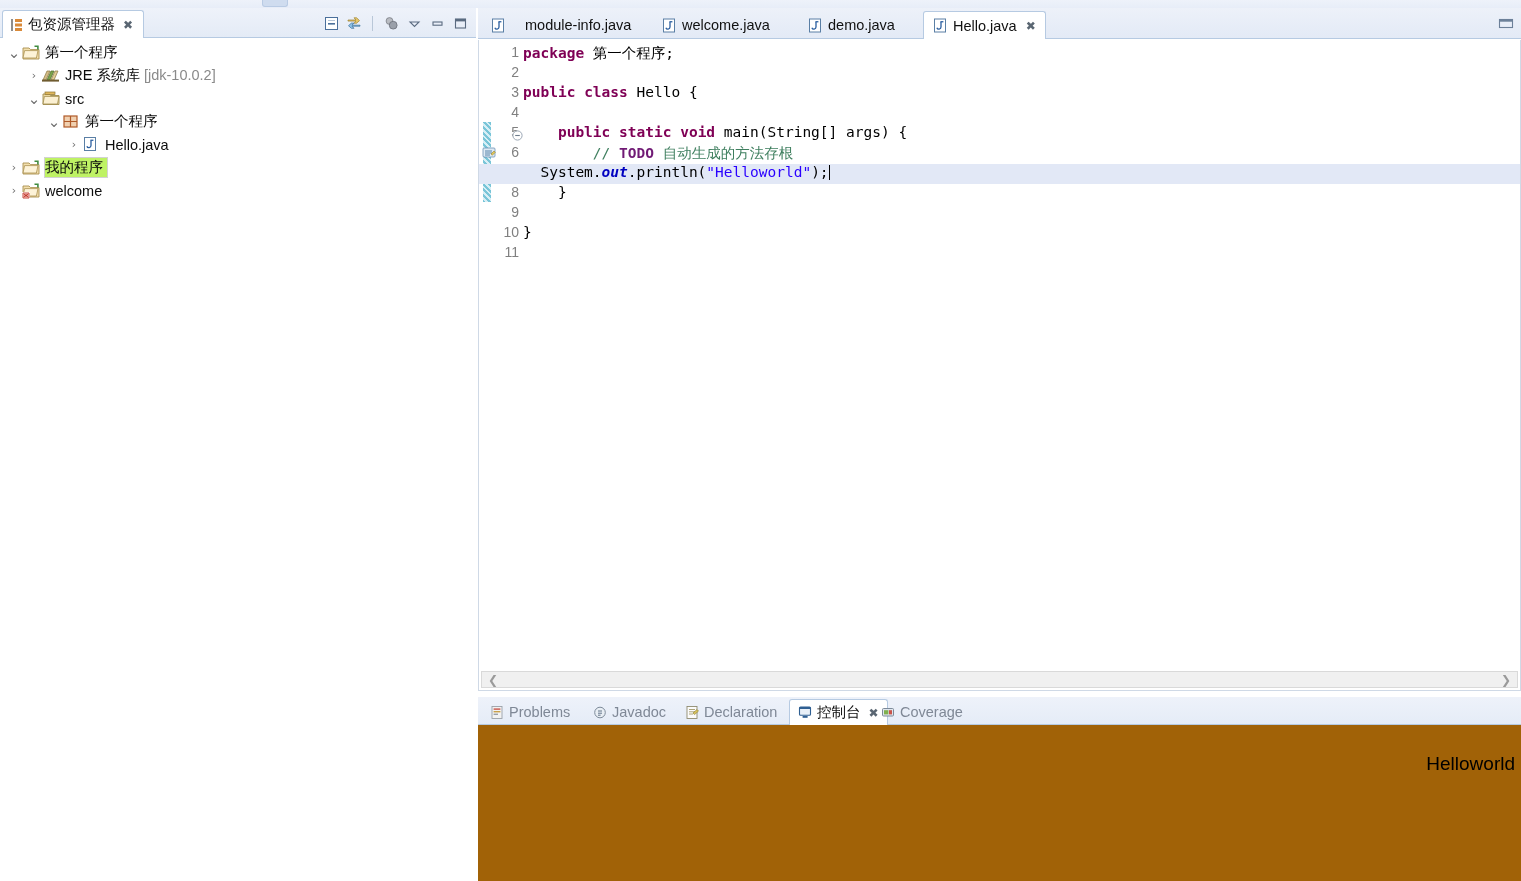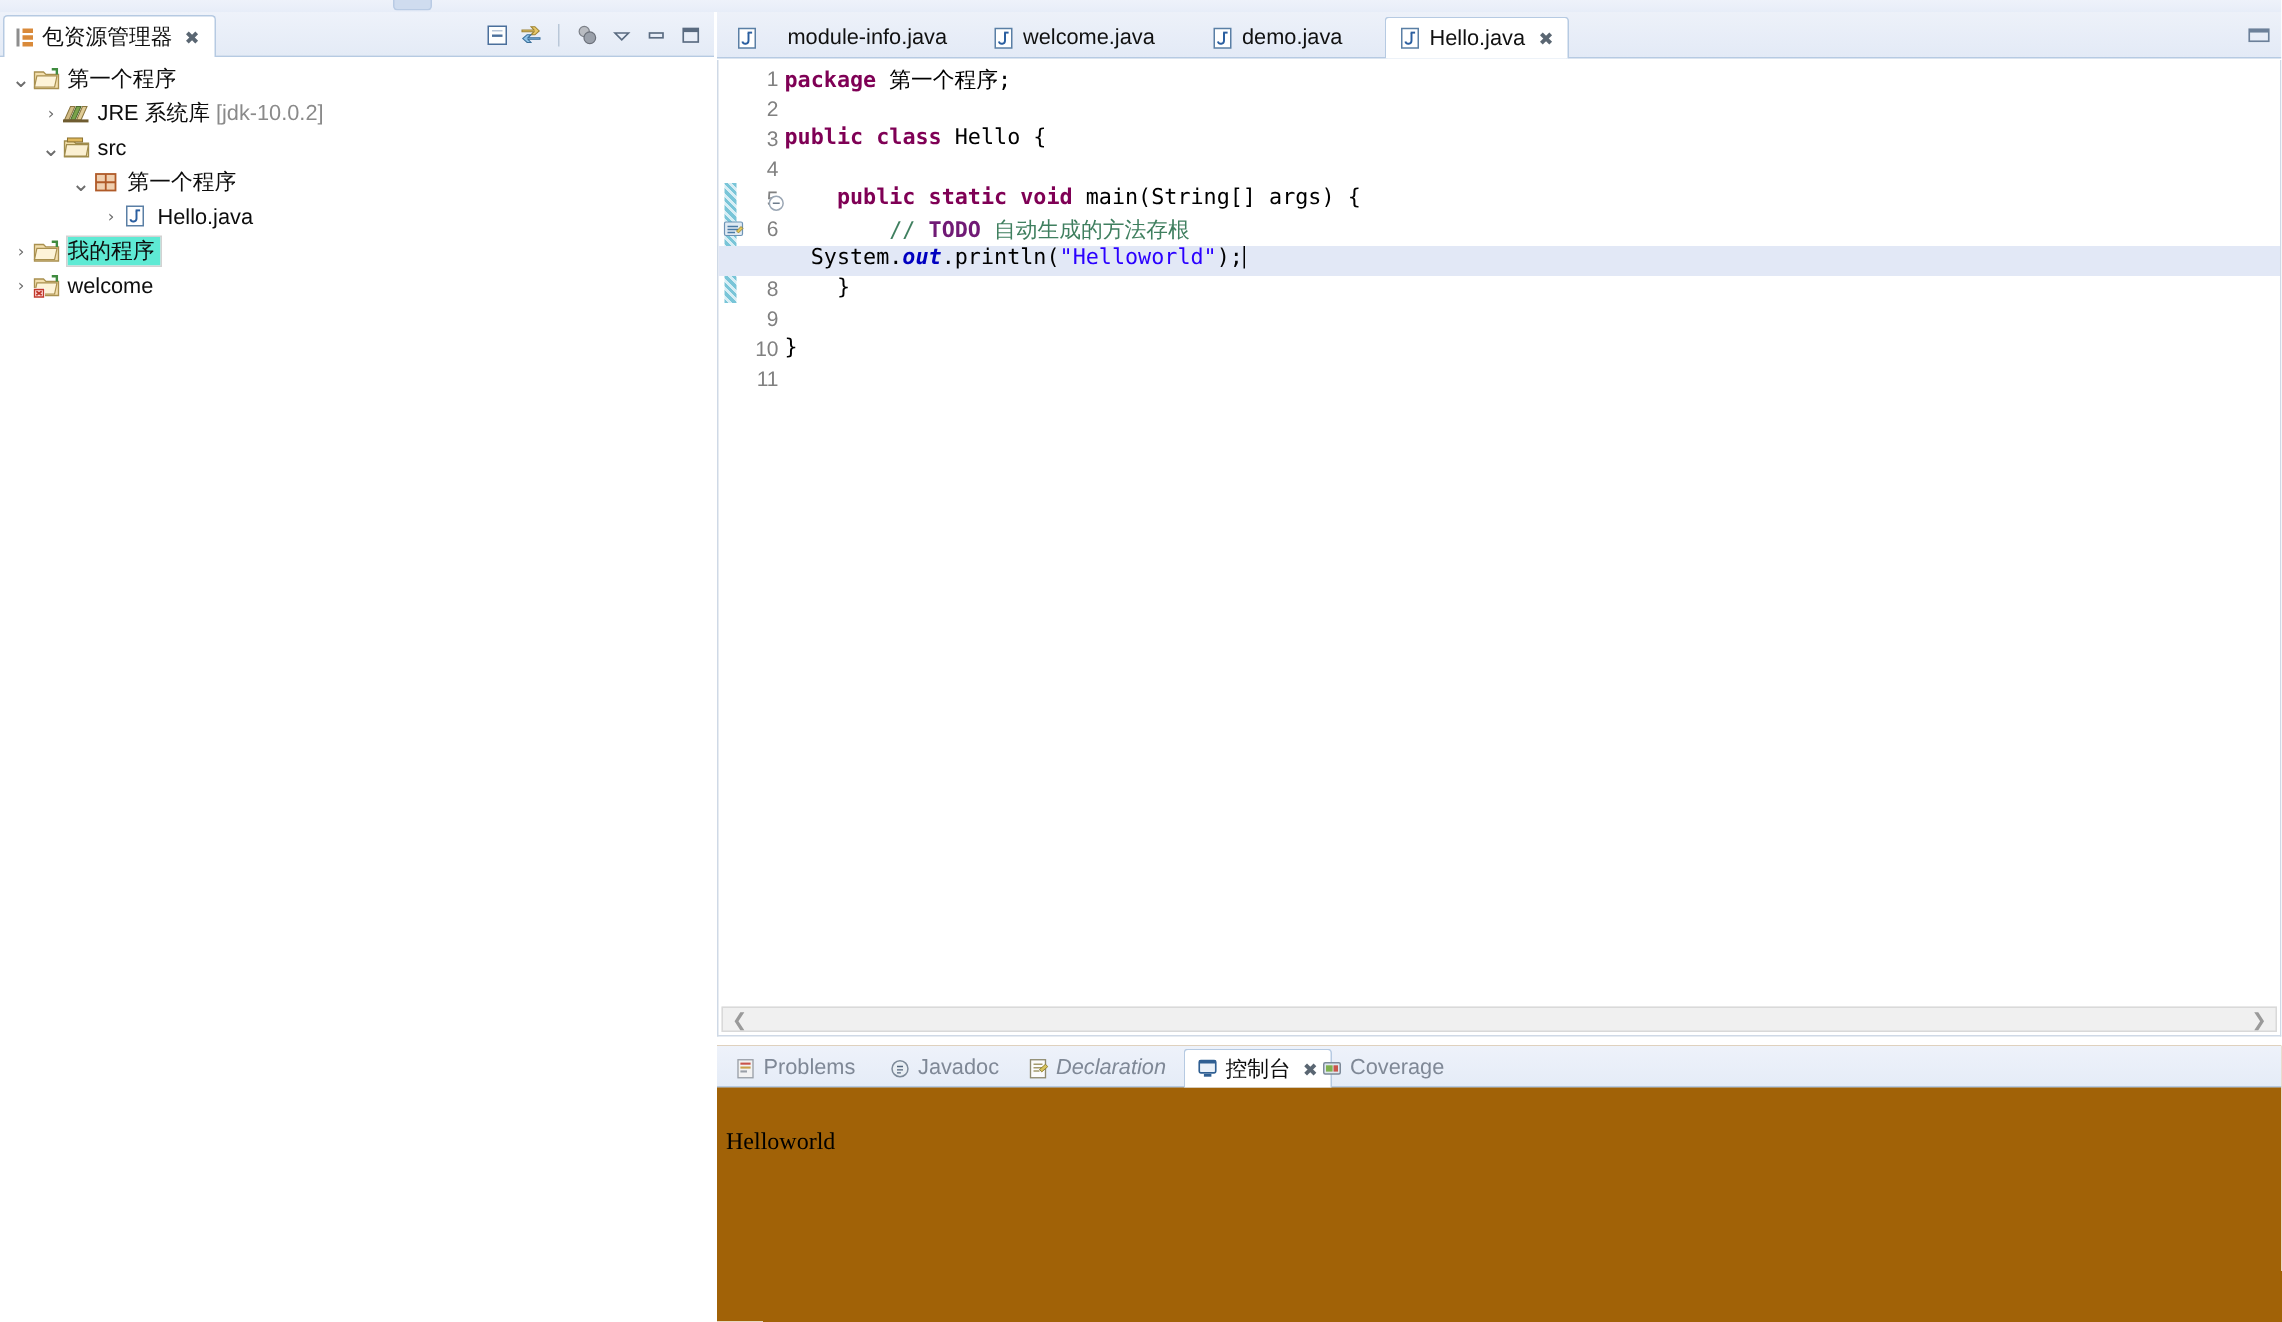--- a/index.html
+++ b/index.html
@@ -64,21 +64,21 @@
     font-size: 14.5px; color: #0d0d0d; white-space: nowrap;
   }
   .twist {
     width: 16px; min-width: 16px; height: 23px;
     display: flex; align-items: center; justify-content: center;
     font-size: 11px; color: #6d6d6d;
     font-family: "DejaVu Sans", sans-serif;
   }
   .ticon { width: 19px; min-width: 19px; height: 18px; position: relative; margin-right: 4px; }
   .tlabel { padding-right: 4px; }
-  .tlabel.sel { background: #5eead4; outline: 1px solid #d2d2d2; }
+  .tlabel.sel { background: #bef264; outline: 1px solid #d2d2d2; }
   .dim { color: #8a8a8a; }
 
   
   .editor-area {
     position: absolute; left: 478px; top: 8px; width: 1043px; height: 683px;
     background: #ffffff;
   }
   .edit-tabbar {
     position: relative; height: 31px;
     background: linear-gradient(180deg,#edf1f9 0%,#e3eaf6 100%);
@@ -178,22 +178,22 @@
   .console-head {
     position: absolute; left: 0; top: 29px; right: 0; height: 22px;
     padding: 2px 6px 0 6px;
     font-size: 14px; color: #111;
     white-space: nowrap;
     border-bottom: 1px solid #d6dde8;
   }
   .console-body {
     position: absolute; left: 0; top: 52px; right: 0; bottom: 0;
     padding: 4px 6px;
-    font-family: Liberation Serif, serif;
-    font-size: 16px; color: #000;
+    font-family: Liberation Sans, sans-serif;
+    font-size: 19px; color: #000; text-align: right;
   }
 </style>
 </head>
 <body>
 
 <div id="app">
 
   <div class="top-strip">
     <div class="top-strip-chip"></div>
   </div>
@@ -428,21 +428,21 @@
             </svg></span>
           <span>Problems</span>
         </div>
         <div class="btab" style="left: 107px;">
           <span style="width: 14px; height: 15px; display: inline-block;"><svg width="14" height="15" viewBox="0 0 14 15">
               <circle cx="7" cy="7.5" r="5.3" fill="#e8eef4" stroke="#7d8a99" stroke-width="1"></circle>
               <path d="M5 6 h4 M5 8.2 h4 M5 10.2 h2.6" stroke="#55677d" stroke-width=".9"></path>
             </svg></span>
           <span>Javadoc</span>
         </div>
-        <div class="btab" style="left: 199px; font-style: italic;">
+        <div class="btab" style="left: 199px;">
           <span style="width: 14px; height: 15px; display: inline-block;"><svg width="14" height="15" viewBox="0 0 14 15">
               <rect x="2" y="1.5" width="10" height="12" fill="#fbfbfb" stroke="#8f8a6f" stroke-width=".9"></rect>
               <path d="M4 4.5 h6 M4 6.8 h6 M4 9 h4" stroke="#a39a6d" stroke-width=".9"></path>
               <path d="M8 8 l4 -3.5 l1.5 1.6 l-4 3.5z" fill="#d9c35d" stroke="#8a7a28" stroke-width=".6"></path>
             </svg></span>
           <span>Declaration</span>
         </div>
         <div class="btab active" style="left: 311px;">
           <span style="width: 14px; height: 15px; display: inline-block;"><svg width="14" height="15" viewBox="0 0 14 15">
               <rect x="1.5" y="2" width="11" height="8.2" rx="1" fill="#e9f0f8" stroke="#2f5f92" stroke-width="1.1"></rect>

